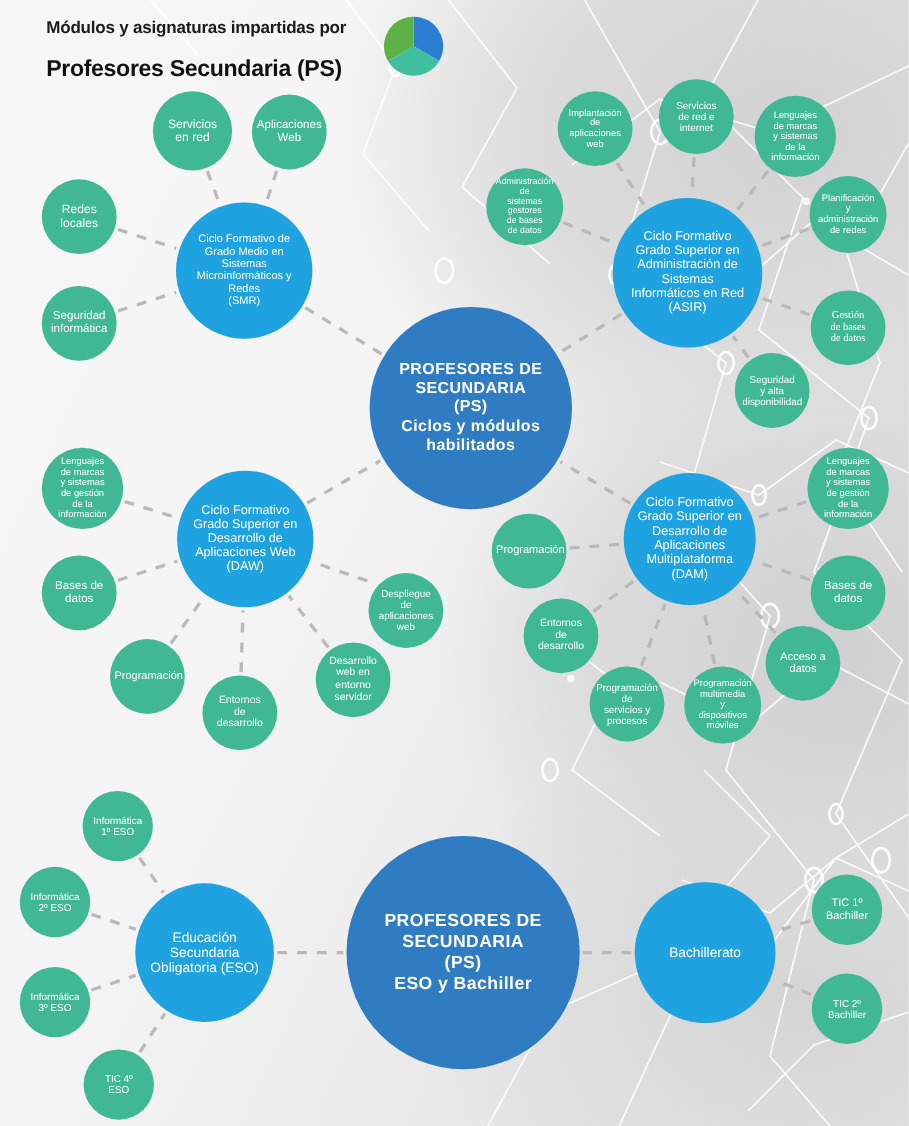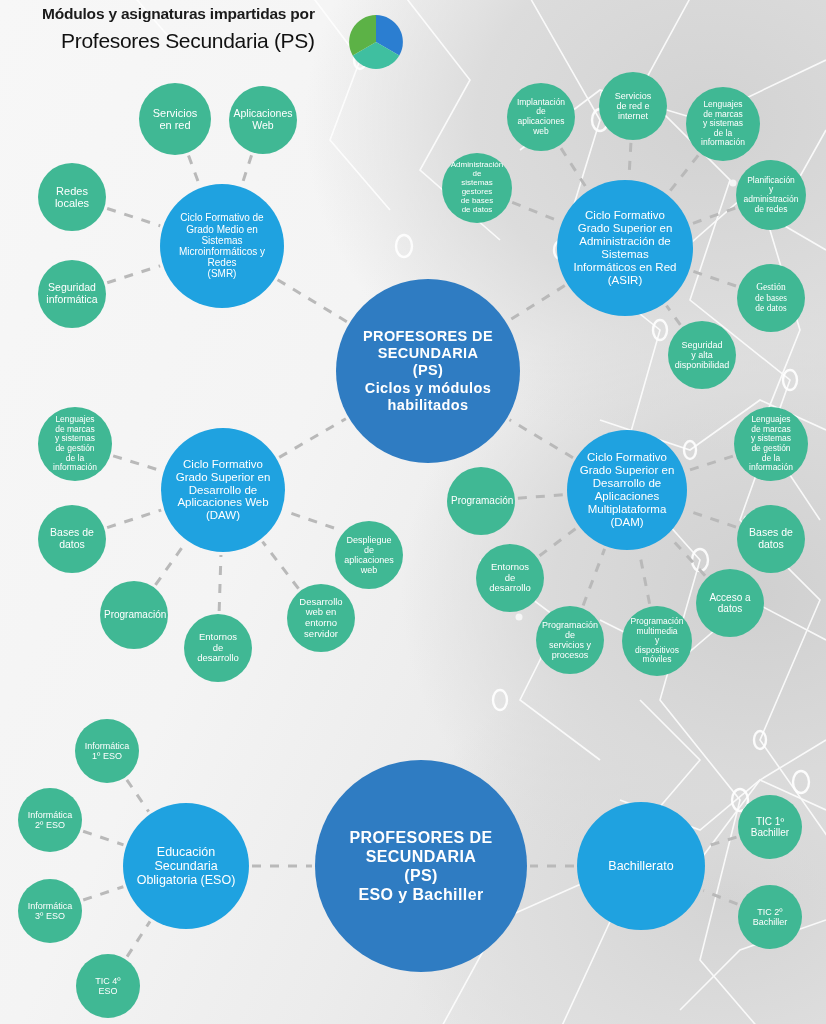--- a/index.html
+++ b/index.html
@@ -16,28 +16,28 @@
     background:
       radial-gradient(ellipse 520px 420px at 86% 12%, #d2d2d2 0%, #dcdcdc 45%, rgba(235,235,235,0) 78%),
       radial-gradient(ellipse 460px 400px at 92% 58%, #d0d0d0 0%, #dadada 45%, rgba(235,235,235,0) 78%),
       radial-gradient(ellipse 420px 330px at 88% 88%, #d4d4d4 0%, #dedede 48%, rgba(238,238,238,0) 80%),
       linear-gradient(115deg,#f7f7f7 0%,#f4f4f4 38%,#ececec 60%,#e2e2e2 80%,#dcdcdc 100%);
   }
   
   #bgnet{position:absolute;inset:0;width:826px;height:1024px;pointer-events:none;}
   
   .header{position:absolute;top:0;left:0;width:826px;height:86px;}
-  .title-block{position:absolute;left:42px;top:4px;}
+  .title-block{position:absolute;left:42px;top:16px;}
   .title-line1{
     font-size:15.5px;font-weight:bold;color:#1b1b1b;letter-spacing:-0.2px;
     line-height:20px;white-space:nowrap;
   }
   .title-line2{
-    font-size:21px;font-weight:normal;color:#111;letter-spacing:-0.3px;
-    line-height:26px;white-space:nowrap;margin-top:4px;text-align:right;
+    font-size:21px;font-weight:bold;color:#111;letter-spacing:-0.3px;
+    line-height:26px;white-space:nowrap;margin-top:14px;
   }
   .brand{
     position:absolute;right:22px;top:16px;
     font-size:33px;color:#595959;letter-spacing:0.5px;
     font-weight:300;white-space:nowrap;
   }
   .logo{position:absolute;left:348px;top:14px;width:56px;height:56px;}
   
   #edges{position:absolute;inset:0;width:826px;height:1024px;pointer-events:none;}
   

